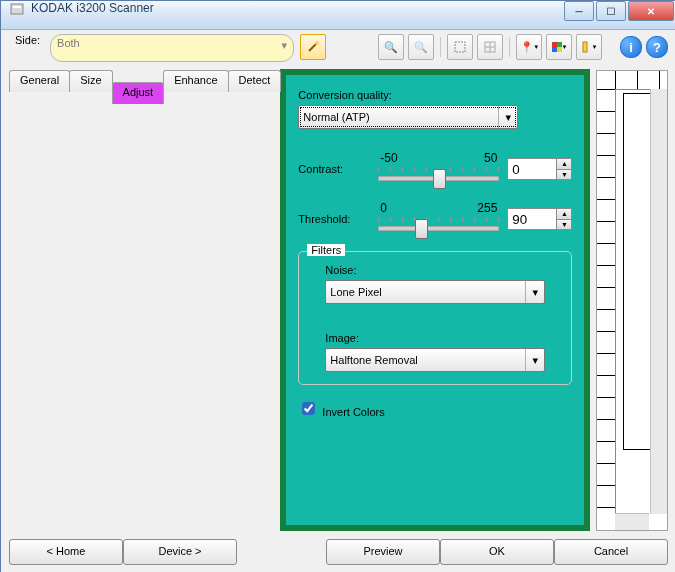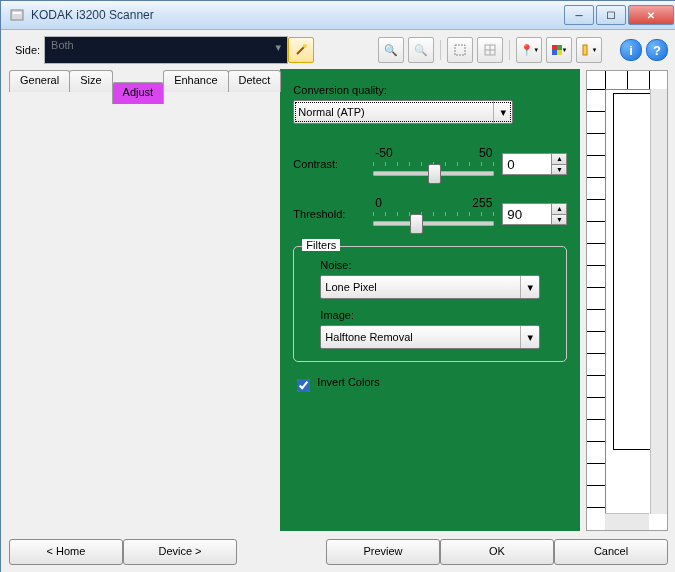--- a/index.html
+++ b/index.html
@@ -1,59 +1,59 @@
 <!DOCTYPE html>
 <html><head>
 <meta charset="utf-8">
 <style>
 html,body{margin:0;padding:0;font-family:"Segoe UI",Tahoma,sans-serif;font-size:11px;color:#000;background:#d4c8d8;height:100%}
 .window{width:675px;height:572px;background:#fff;border:1px solid #5a7ea8;box-shadow:0 0 8px rgba(0,0,0,.3);display:flex;flex-direction:column;margin:0 auto}
-.titlebar{height:28px;background:linear-gradient(#f4f8fd,#d9e7f8 45%,#c4dbf3);display:flex;align-items:center;padding:0 2px;border-bottom:1px solid #9ab4d4}
+.titlebar{height:28px;background:linear-gradient(#f4f8fd,#d9e7f8 45%,#c4dbf3);display:flex;padding:0 2px;border-bottom:1px solid #9ab4d4}
 .titlebar .app-icon{width:16px;height:16px;margin:0 6px;display:inline-block}
 .titlebar .title{flex:1;color:#1e395b;font-size:12px}
 .win-btns{display:flex;gap:0}
 .win-btn{width:28px;height:18px;border:1px solid #6a8db3;border-radius:2px;margin-left:2px;background:linear-gradient(#eaf3fc,#c3dbf3);display:flex;align-items:center;justify-content:center;font-size:10px;cursor:default}
 .win-btn.close{width:44px;background:linear-gradient(#f3a1a1,#d94b3e);color:#fff;font-weight:bold}
 .win-btn.max{background:linear-gradient(#eaf3fc,#c3dbf3)}
 .win-btn.min{background:linear-gradient(#eaf3fc,#c3dbf3)}
 .body{flex:1;background:#f0f0f0;padding:4px 8px 8px;display:flex;flex-direction:column;gap:4px}
-.toprow{display:flex;align-items:center;height:32px}
+.toprow{display:flex;align-items:flex-start;gap:6px;height:32px}
 .toprow label{margin:0 4px 0 6px}
-.side-select{flex:0 0 230px;height:22px;border:1px solid #b5b5b5;background:#0f172a;color:#777;padding:2px 6px;border-radius:0;position:relative}
+.side-select{flex:0 0 230px;height:22px;border:1px solid #b5b5b5;background:#fef9c3;color:#777;padding:2px 6px;border-radius:12px;position:relative}
 .sq-btn{width:24px;height:24px;border:1px solid #b0b0b0;border-radius:2px;background:linear-gradient(#fdfdfd,#e8e8e8);display:flex;align-items:center;justify-content:center}
 .sq-btn.active{border-color:#e0a800;background:linear-gradient(#fff7e0,#ffe49a)}
 .toolbar{display:flex;gap:4px;align-items:center;margin-left:auto}
 .sep{width:1px;height:20px;background:#c8c8c8;margin:0 2px}
 .help-btn{width:20px;height:20px;border-radius:10px;background:radial-gradient(circle at 30% 30%,#6db6ff,#1a6fd6);color:#fff;font-weight:bold;display:flex;align-items:center;justify-content:center;font-size:13px;border:1px solid #1a6fd6}
 .mainrow{flex:1;display:flex;gap:6px;min-height:0}
 .leftcol{flex:0 0 355px;display:flex;}
 .tabstrip{display:flex;height:22px;position:relative;z-index:2}
 .tab{padding:3px 10px;border:1px solid #a0a0a0;border-bottom:none;background:linear-gradient(#fafafa,#e9e9e9);margin-right:-1px;border-radius:3px 3px 0 0;cursor:default}
 .tab.active{background:#d946ef;position:relative;top:12px;padding-bottom:4px}
-.tabpanel{flex:1;border:1px solid #15803d;background:#15803d;padding:10px 12px;overflow:auto;margin-top:-1px;position:relative;z-index:1}
+.tabpanel{flex:1;border:6px solid #15803d;background:#14b8a6;padding:10px 12px;overflow:auto;margin-top:-1px;position:relative;z-index:1}
 .field-label{margin:4px 0}
 .drop{height:22px;border:1px solid #7a7a7a;border-radius:2px;background:linear-gradient(#fff,#e7e7e7);display:flex;align-items:center;padding:0 4px;position:relative;width:210px}
 .drop .arrow{position:absolute;right:0;top:0;bottom:0;width:18px;border-left:1px solid #b0b0b0;display:flex;align-items:center;justify-content:center}
 .drop.sel{outline:1px dotted #000;outline-offset:-3px}
 .slider-row{display:flex;align-items:center;margin:6px 0 14px}
 .slider-row .lab{width:80px}
 .slider-wrap{flex:1;position:relative}
 .range-labels{display:flex;justify-content:space-between;font-size:12px;padding:0 2px;margin-bottom:2px}
 .track{height:20px;position:relative}
 .track-line{position:absolute;left:0;right:0;top:9px;height:3px;background:#d0d0d0;border:1px solid #a8a8a8;border-radius:1px}
 .thumb{position:absolute;top:2px;width:11px;height:18px;background:linear-gradient(#fafafa,#d9d9d9);border:1px solid #707070;border-radius:2px}
 .ticks{position:absolute;left:0;right:0;top:0;height:6px;display:flex;justify-content:space-between}
 .ticks i{width:1px;height:4px;background:#999}
 .numbox{width:40px;height:20px;border:1px solid #8a8a8a;background:#fff;text-align:left;padding:0 4px;margin-left:8px}
 .spin{width:16px;height:22px;display:flex;flex-direction:column;margin-left:-1px}
 .spin div{flex:1;border:1px solid #8a8a8a;background:linear-gradient(#f4f4f4,#dcdcdc);display:flex;align-items:center;justify-content:center;font-size:7px}
 .spin div:first-child{border-bottom:none}
 .filters-group{border:1px solid #c8c8c8;border-radius:5px;padding:8px 26px 12px;position:relative;margin-top:12px}
 .filters-group .legend{position:absolute;top:-8px;left:8px;background:#fff;padding:0 4px}
-.chk{margin-top:14px;display:flex;align-items:flex-start;gap:4px}
+.chk{margin-top:14px;display:flex;align-items:flex-end;gap:4px}
 .chk input{accent-color:#2d6bbf}
 .preview{flex:1;border:1px solid #a0a0a0;background:#fff;position:relative;overflow:hidden}
 .ruler-h{position:absolute;left:18px;right:2px;top:0;height:18px;background:repeating-linear-gradient(90deg,#000 0 1px,#fff 1px 22px);border-bottom:1px solid #888}
 .ruler-v{position:absolute;top:18px;bottom:2px;left:0;width:18px;background:repeating-linear-gradient(180deg,#000 0 1px,#fff 1px 22px);border-right:1px solid #888}
 .page{position:absolute;left:26px;top:22px;right:10px;bottom:80px;border:1px solid #000;background:#fff}
 .preview-scroll-h{position:absolute;left:18px;right:18px;bottom:0;height:16px;background:#e9e9e9;border-top:1px solid #c0c0c0}
 .preview-scroll-v{position:absolute;top:18px;bottom:16px;right:0;width:16px;background:#e9e9e9;border-left:1px solid #c0c0c0}
 .bottomrow{display:flex;padding-top:4px}
 .btn{height:24px;border:1px solid #8a8a8a;border-radius:3px;background:linear-gradient(#fdfdfd,#e4e4e4);padding:0 8px;min-width:96px;text-align:center;line-height:22px;cursor:default}
 .spacer{flex:1}
@@ -222,21 +222,21 @@
               </div>
           </div>
 
           <div class="filters-group">
             <span class="legend">Filters</span>
             <div class="field-label">Noise:</div>
             <div class="drop">
               <span>Lone Pixel</span>
               <span class="arrow">▾</span>
             </div>
-            <div class="field-label" style="margin-top:10px">Image:</div>
+            <div class="field-label" style="margin-top:28px">Image:</div>
             <div class="drop">
               <span>Halftone Removal</span>
               <span class="arrow">▾</span>
             </div>
           </div>
 
           <label class="chk">
             <input type="checkbox" checked="" style="">
             <span>Invert Colors</span>
           </label>

